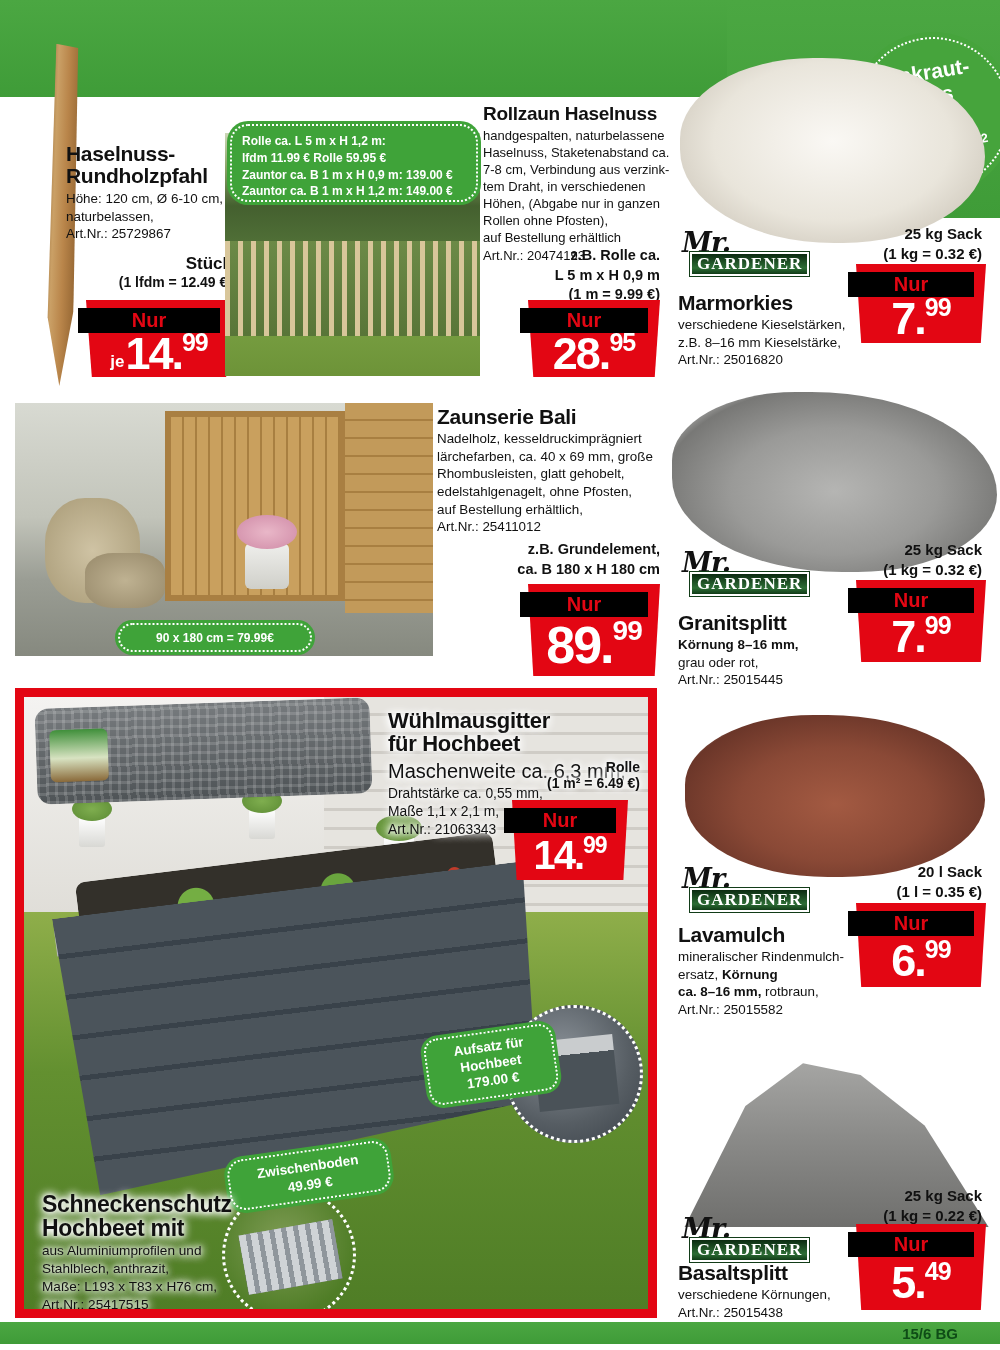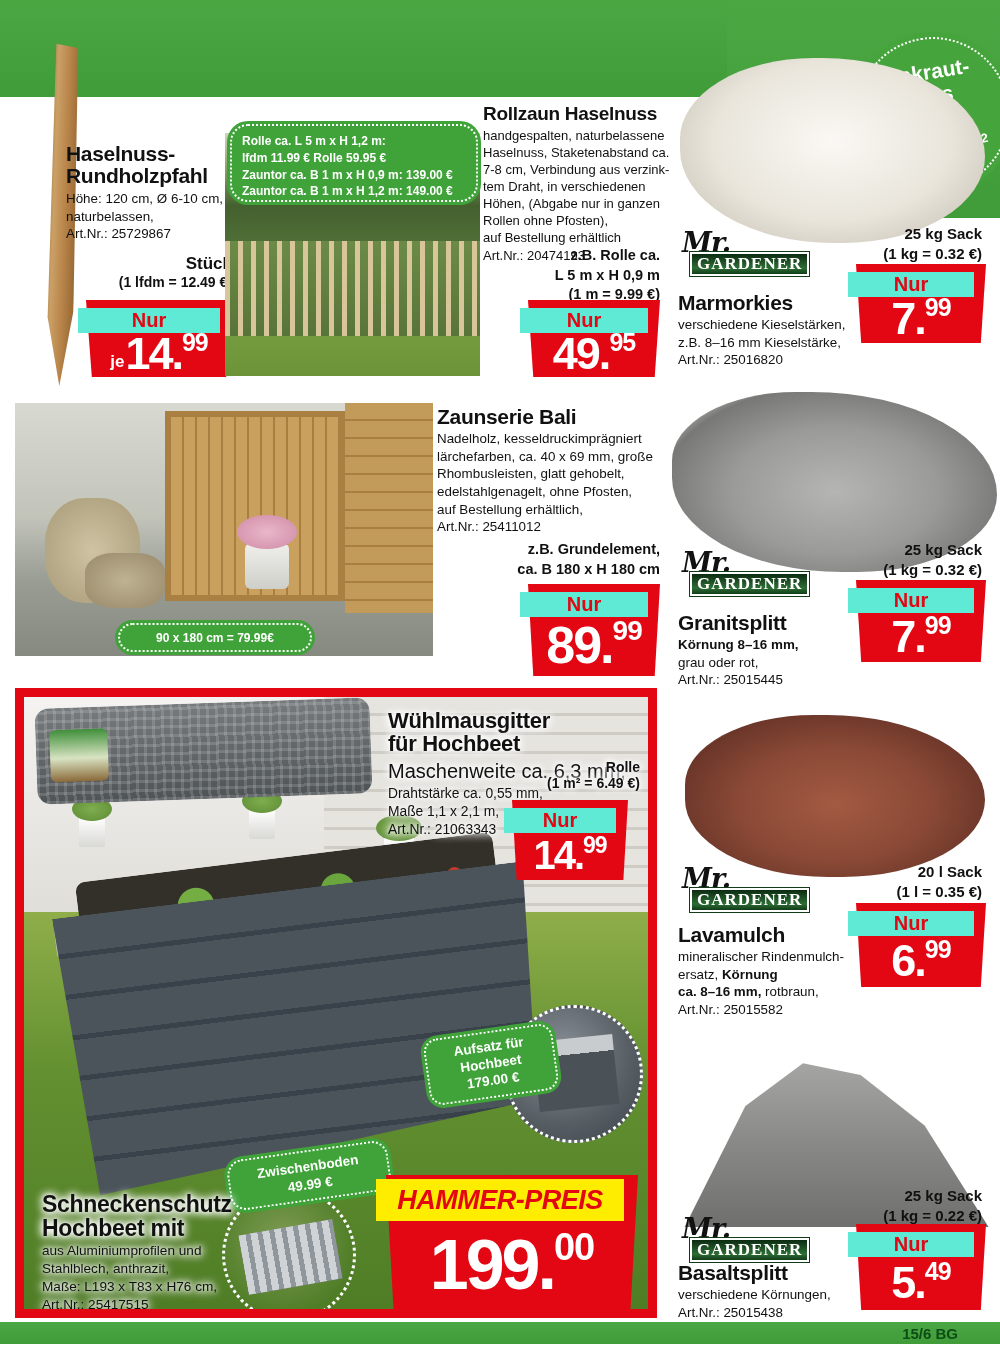--- a/index.html
+++ b/index.html
@@ -25,21 +25,21 @@
               border:2px solid #fff;outline:1px solid #123c18;color:#fff;
               font-family:"Liberation Serif",serif;font-weight:bold;font-size:17px;
               letter-spacing:1px;padding:0 5px;margin-top:-3px;margin-left:12px;}
   
   .gpill{background:#3fa339;border:2px dotted #fff;box-shadow:0 0 0 3px #3fa339;
          color:#fff;font-weight:bold;border-radius:18px;}
   
   .pbox{position:absolute;}
   .pbox .red{position:absolute;left:0;right:0;top:0;bottom:0;background:#e30613;
              clip-path:polygon(0 0,100% 0,96% 100%,4% 100%);}
-  .pbox .nur{position:absolute;left:-8px;right:12px;top:8px;height:25px;background:#5eead4;
+  .pbox .nur{position:absolute;left:-8px;right:12px;top:8px;height:25px;background:#000000;
              display:flex;align-items:center;justify-content:center;
              color:#e30613;font-weight:bold;font-size:20px;z-index:2;}
   .pbox .amount{position:absolute;left:0;right:0;top:30px;bottom:0;display:flex;
                 align-items:center;justify-content:center;color:#fff;font-weight:bold;z-index:1;}
   .pbox .euros{font-size:45px;letter-spacing:-2px;line-height:1;}
   .pbox .cents{font-size:25px;letter-spacing:-1px;line-height:1;position:relative;top:-11px;}
   .pbox .prefix{font-size:17px;margin-right:1px;position:relative;top:8px;}
   .pbox.big .euros{font-size:52px;}
   .pbox.big .cents{font-size:28px;top:-14px;}
   .pbox.small .euros{font-size:40px;}
@@ -126,21 +126,21 @@
   <div class="nowrap">L 5 m x H 0,9 m</div>
   <div class="nowrap">(1 m = 9.99 €)</div>
 </div>
 
 <div class="pbox" style="left:528px;top:300px;width:132px;height:77px;">
   <div class="red"></div>
   <div class="nur">
       <span>Nur</span>
     </div>
   <div class="amount">
-    <span class="euros">49.</span>
+    <span class="euros">28.</span>
       <span class="cents">95</span>
   </div>
 </div>
 
 <div class="abs badge" style="left:856px;top:37px;">
   <div class="b1">Unkraut-</div>
   <div class="b1">vlies</div>
   <div class="b2" style="margin-top:2px;">1,2 x 10 m</div>
   <div class="b2">(m² = 0.42 €),</div>
   <div class="b2">Art.Nr.: 25874712</div>
@@ -342,30 +342,20 @@
 
     <div class="abs" style="left:18px;top:495px;width:260px;">
       <div class="title halo nowrap" style="font-size:23px;">Schneckenschutz</div>
       <div class="title halo nowrap" style="font-size:23px;">Hochbeet mit</div>
       <div class="desc halo nowrap" style="margin-top:2px;font-size:13.6px;">aus Aluminiumprofilen und</div>
       <div class="desc halo nowrap" style="font-size:13.6px;">Stahlblech, anthrazit,</div>
       <div class="desc halo nowrap" style="font-size:13.6px;">Maße: L193 x T83 x H76 cm,</div>
       <div class="desc halo nowrap" style="font-size:13.6px;">Art.Nr.: 25417515</div>
     </div>
 
-    <div class="pbox hammer" style="left:362px;top:478px;width:252px;height:135px;">
-      <div class="red"></div>
-      <div class="banner">
-          <span>HAMMER-PREIS</span>
-        </div>
-      <div class="amount">
-        <span class="euros">199.</span>
-          <span class="cents">00</span>
-      </div>
-    </div>
   </div>
 </div>
 
 <div class="abs" style="left:685px;top:715px;width:300px;height:162px;
      background:radial-gradient(ellipse at 50% 55%,#a35a42 0%,#8a4936 45%,#6b3629 75%,rgba(107,54,41,0) 98%);
      border-radius:45% 55% 50% 50%;"></div>
 <div class="abs pack" style="left:770px;top:862px;width:212px;">
   <div>20 l Sack</div>
   <div>(1 l = 0.35 €)</div>
 </div>

